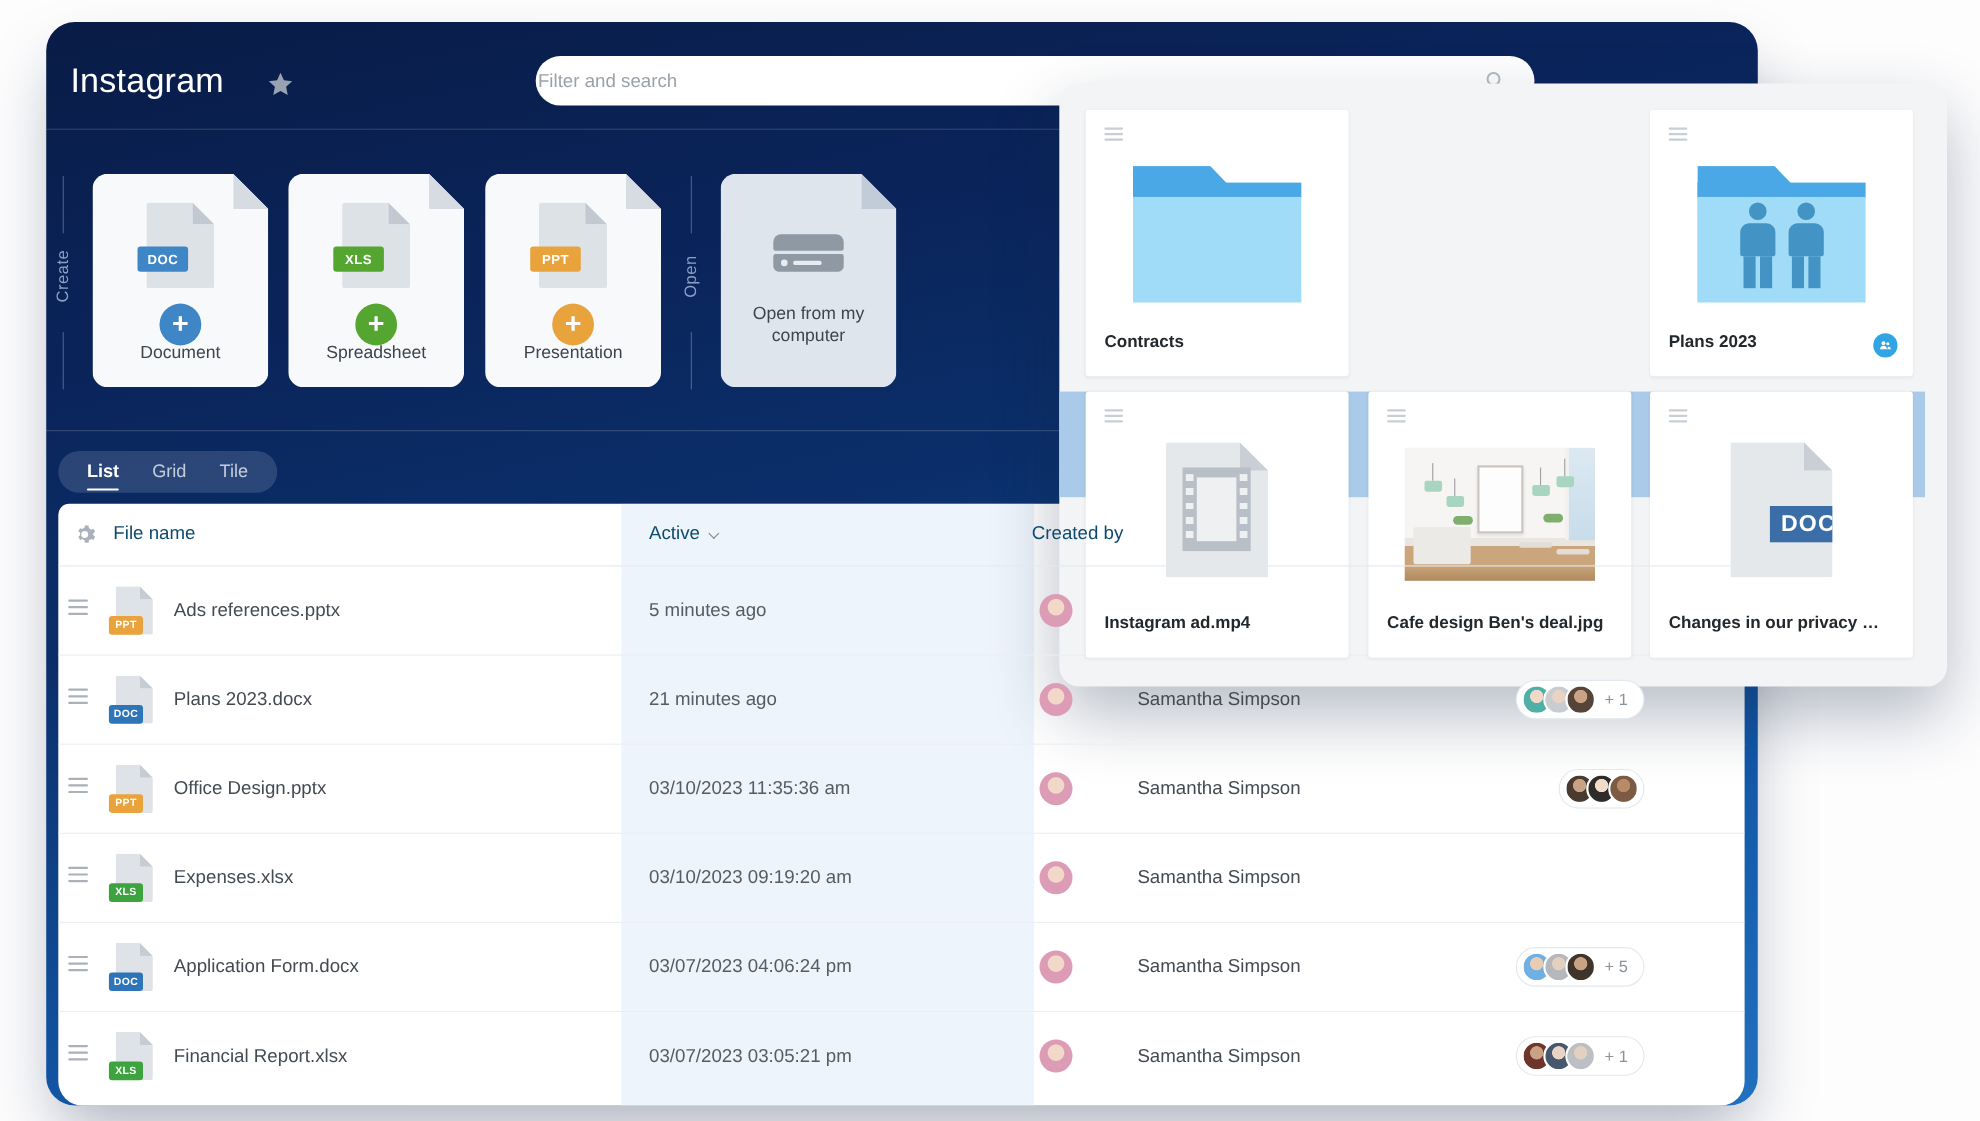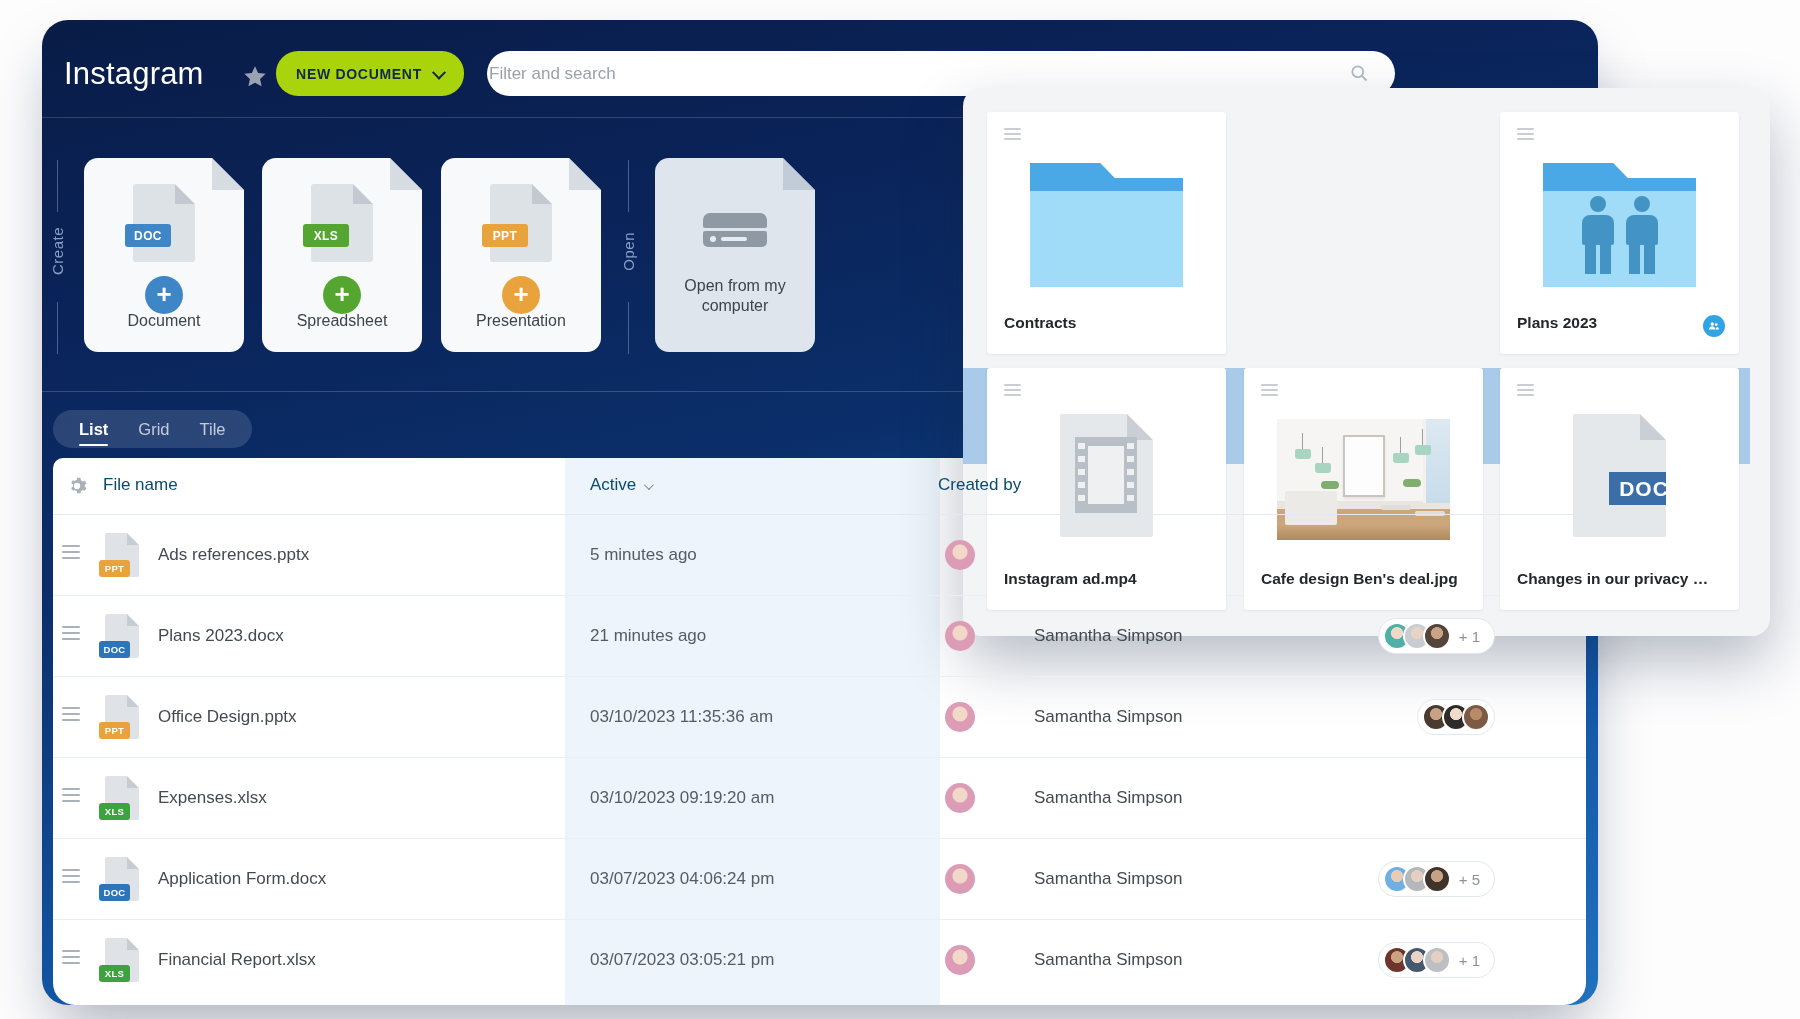--- a/index.html
+++ b/index.html
@@ -102,21 +102,21 @@
   .av-r3b{background:radial-gradient(circle at 50% 38%,#f0dcc9 0 30%,#2e2b28 33% 100%);}
   .av-r3c{background:radial-gradient(circle at 50% 38%,#b98a68 0 30%,#7c5a43 33% 100%);}
   .av-r5a{background:radial-gradient(circle at 50% 38%,#e8cdb4 0 30%,#6fb0e4 33% 100%);}
   .av-r5b{background:radial-gradient(circle at 50% 38%,#e4d0c0 0 30%,#b4b8bc 33% 100%);}
   .av-r5c{background:radial-gradient(circle at 50% 38%,#c9a284 0 30%,#3f342c 33% 100%);}
   .av-r6a{background:radial-gradient(circle at 50% 38%,#caa284 0 30%,#6e352c 33% 100%);}
   .av-r6b{background:radial-gradient(circle at 50% 38%,#e8d3c4 0 30%,#46586e 33% 100%);}
   .av-r6c{background:radial-gradient(circle at 50% 38%,#e4d0c0 0 30%,#bcc0c4 33% 100%);}
 
   
-  #overlay{position:absolute;left:963px;top:88px;width:807px;height:548px;border-radius:18px;background:#f3f4f6;
+  #overlay{position:absolute;left:963px;top:76px;width:807px;height:548px;border-radius:18px;background:#f3f4f6;
     box-shadow:0 26px 60px rgba(20,35,65,.30);overflow:hidden;}
   .peek-band{position:absolute;left:0;top:280px;right:20px;height:96px;background:#a9cbe9;z-index:0;}
   .card{position:absolute;width:239px;height:242px;background:#fff;border-radius:3px;box-shadow:0 1px 3px rgba(40,50,70,.08);z-index:1;cursor:pointer;}
   .c1{left:24px;top:24px;} .c2{left:281px;top:24px;} .c3{left:537px;top:24px;}
   .c4{left:24px;top:280px;} .c5{left:281px;top:280px;} .c6{left:537px;top:280px;}
   .burger{position:absolute;left:17px;top:16px;width:17px;height:13px;cursor:pointer;}
   .burger i{display:block;height:2px;background:#c8ced4;margin-bottom:3px;border-radius:1px;}
   .card-label{position:absolute;left:17px;top:202px;width:200px;font-size:15.5px;font-weight:bold;color:#23282d;
     white-space:nowrap;overflow:hidden;text-overflow:ellipsis;}
   
@@ -162,24 +162,20 @@
 
 <div id="stage">
   <div id="win">
 
     <div class="page-title">Instagram</div>
     <span class="star">
       <svg viewBox="0 0 24 24" width="26" height="26" fill="#99a2b0">
           <path d="M12 2l2.9 6.3 6.9.8-5.1 4.7 1.4 6.8L12 17.2l-6.1 3.4 1.4-6.8L2.2 9.1l6.9-.8z"></path>
         </svg>
     </span>
-    <div class="btn-new">
-      <span>NEW DOCUMENT</span>
-      <span class="chev"></span>
-    </div>
     <div class="searchbar">
       <input type="text" placeholder="Filter and search" style="">
       <span class="search-mag">
         <svg viewBox="0 0 24 24" width="20" height="20" fill="none" stroke="#b3bac1" stroke-width="2.2">
             <circle cx="10.5" cy="10.5" r="6.5"></circle>
             <line x1="15.5" y1="15.5" x2="21" y2="21"></line>
           </svg>
       </span>
     </div>
     <div class="hdr-divider"></div>

